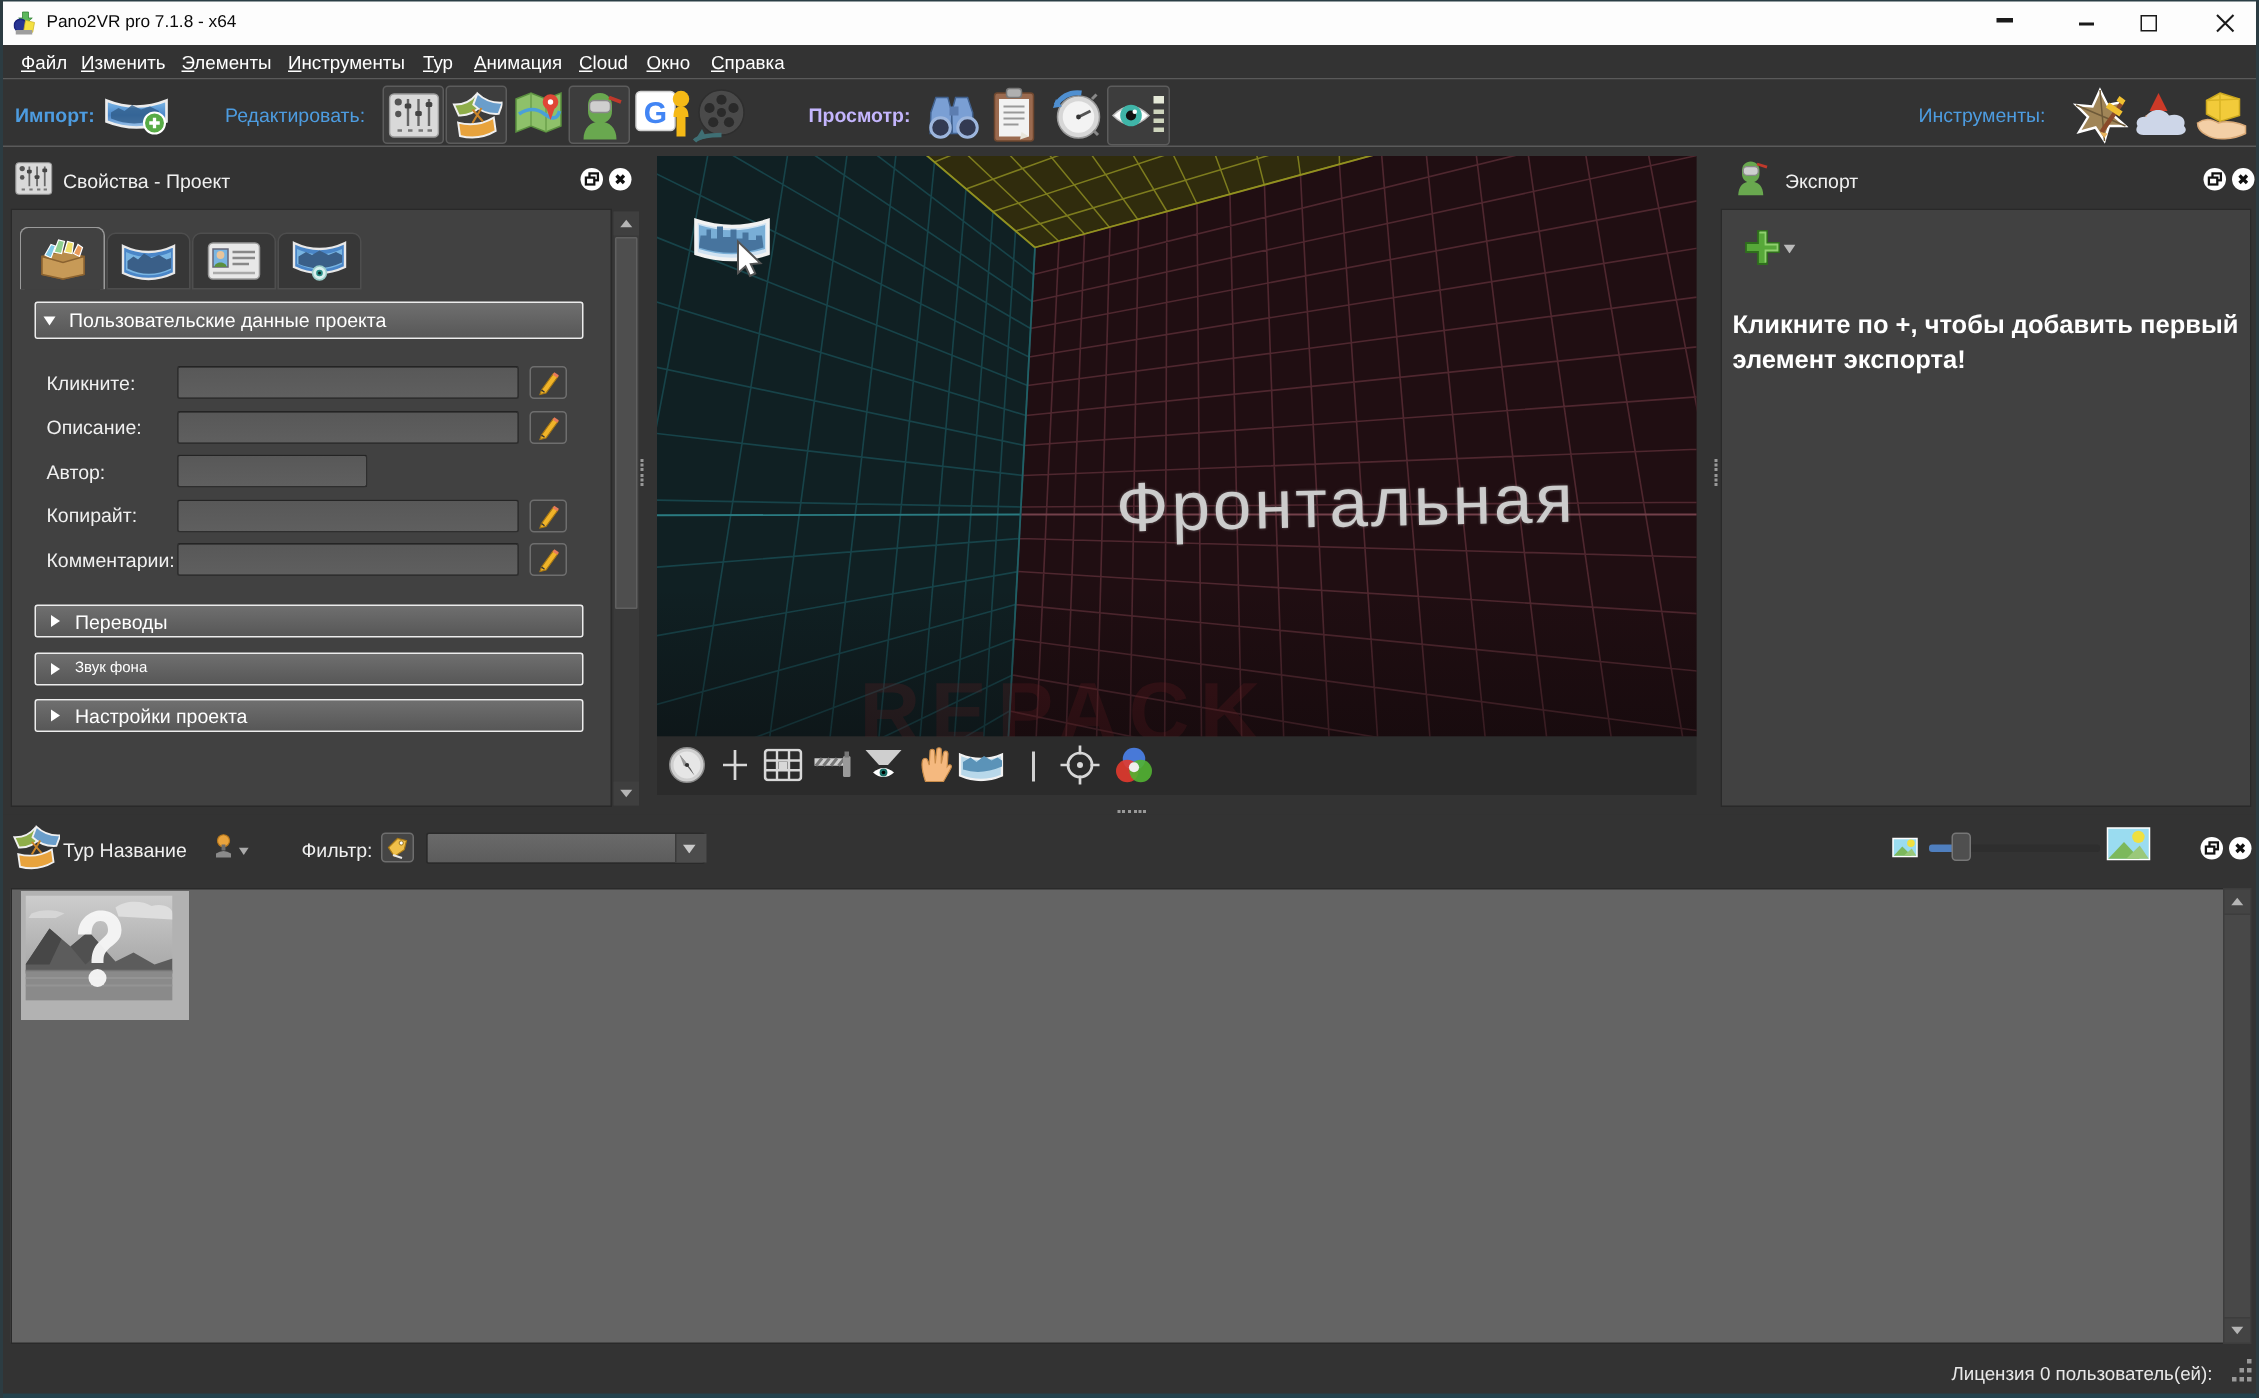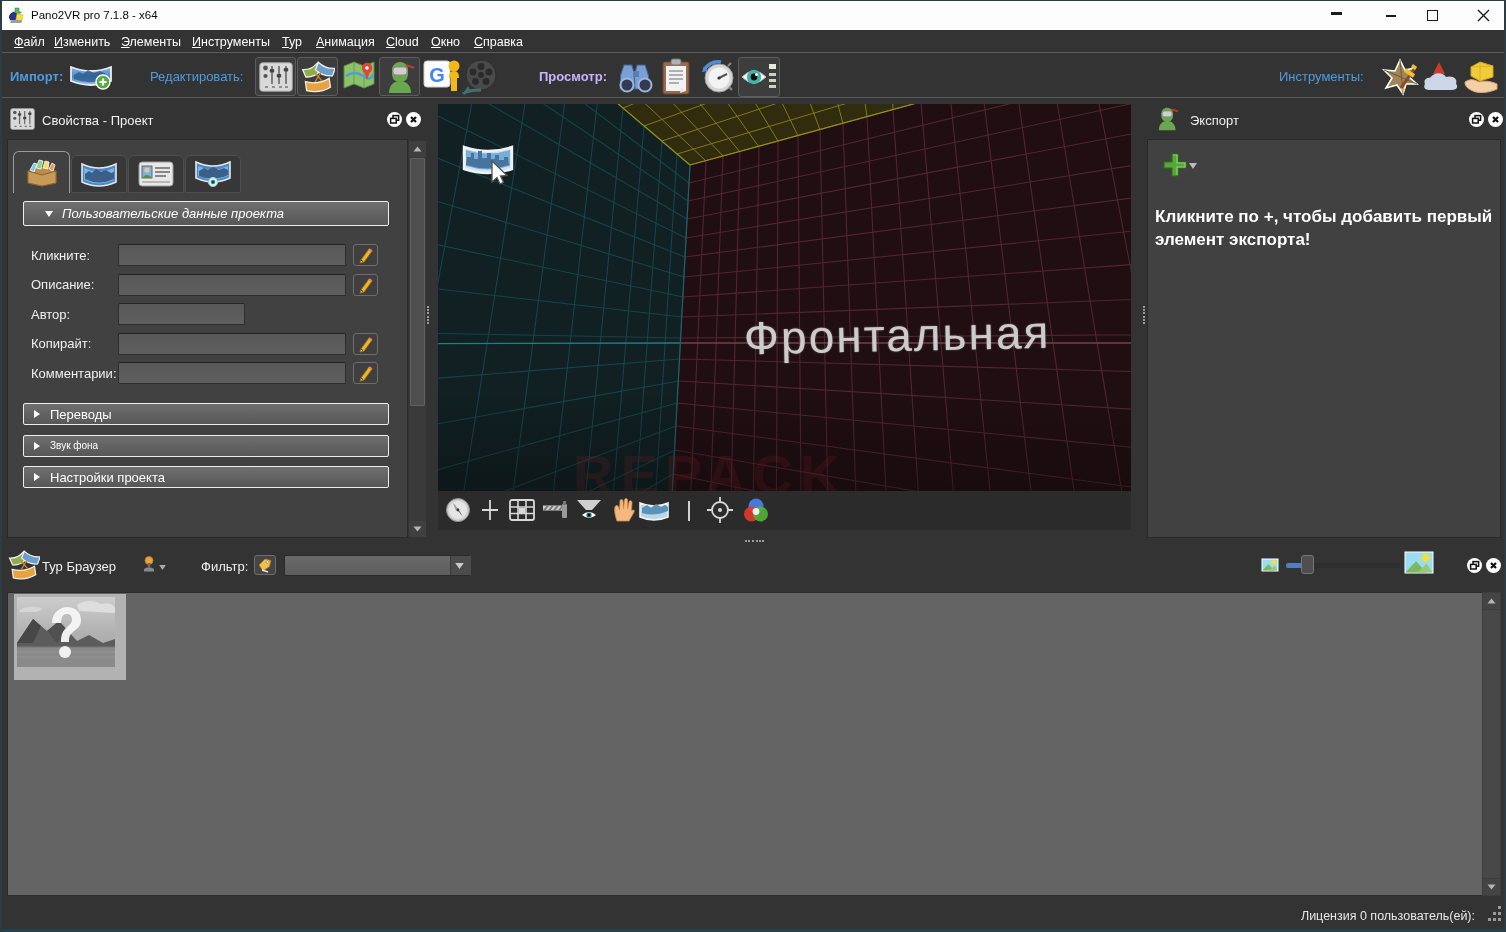--- a/index.html
+++ b/index.html
@@ -204,21 +204,21 @@
 <div class="ab" style="left:185px;top:155px;width:56px;height:38px;background:#373737;border:1px solid #4e4e4e;border-radius:6px 6px 0 0;box-sizing:border-box;display:flex;align-items:center;justify-content:center;">
     <svg width="38" height="28" viewBox="0 0 38 28">
       <path d="M2 2 Q19 10 36 2 L36 18 Q19 26 2 18 Z" fill="#4a86c8" stroke="#e8e8e8" stroke-width="1.6"></path>
       <path d="M4 6 Q19 13 34 6 L34 16 Q19 23 4 16 Z" fill="#79b5e2"></path>
       <path d="M5 11 l5 -3 4 2 5 -3 6 3 5 -2 4 2 v5 Q19 22 5 16 Z" fill="#3a5f88"></path>
       <circle cx="19" cy="22" r="4.6" fill="#d8f0ee" stroke="#9ccfca"></circle>
       <circle cx="19" cy="22" r="2.2" fill="#2a8f86"></circle>
       <circle cx="19" cy="22" r="1" fill="#0a2a28"></circle>
     </svg>
   </div>
-<div class="ab" style="left:23px;top:201px;width:366px;height:25px;background:linear-gradient(#6f6f6f,#575757);border:1px solid #ededed;border-radius:2px;display:flex;align-items:center;padding-left:20px;box-sizing:border-box;color:#fff;font-size:13px;font-style:italic;">
+<div class="ab" style="left:23px;top:201px;width:366px;height:25px;background:linear-gradient(#6f6f6f,#575757);border:1px solid #ededed;border-radius:2px;display:flex;align-items:center;padding-left:4px;box-sizing:border-box;color:#fff;font-size:13px;">
     <svg width="10" height="10" viewBox="0 0 10 10" style="margin:0 8px 0 0">
       <path d="M1 2 L9 2 L5 8 Z" fill="#fff"></path>
     </svg>
     <span>Пользовательские данные проекта</span>
   </div>
 <div class="ab" style="left:31px;top:248px;white-space:nowrap;font-size:13px;color:#f0f0f0">Кликните:</div>
 <div class="ab" style="left:118px;top:244px;width:228px;height:22px;background:linear-gradient(#585858,#5f5f5f);border:1px solid #2e2e2e;border-top-color:#242424;border-radius:2px;box-sizing:border-box;"></div>
 <div class="ab" style="left:353px;top:244px;width:25px;height:22px;background:#3f3f3f;border:1px solid #6e6e6e;border-radius:3px;box-sizing:border-box;display:flex;align-items:center;justify-content:center;">
     <svg width="18" height="18" viewBox="0 0 18 18">
       <path d="M4 14 L12 3 L15 5 L7 16 L3 17 Z" fill="#f0b429" stroke="#a87814" stroke-width="0.8"></path>
@@ -425,21 +425,21 @@
         <path d="M3 5 Q11 9 19 5 L19 13 Q11 17 3 13 Z" fill="#8fae4a" stroke="#f0f0f0" stroke-width="1.3"></path>
       </g>
       <g transform="rotate(20 24 9)">
         <path d="M15 4 Q24 8 33 4 L33 12 Q24 16 15 12 Z" fill="#6a9ecb" stroke="#f0f0f0" stroke-width="1.3"></path>
       </g>
       <g transform="rotate(-8 17 24)">
         <path d="M5 19 Q17 24 29 19 L29 28 Q17 33 5 28 Z" fill="#e8a33d" stroke="#f0f0f0" stroke-width="1.3"></path>
       </g>
       <path d="M14 12 L21 20 M20 11 L14 21" stroke="#c9842a" stroke-width="1.4"></path>
     </svg></div>
-<div class="ab" style="left:42px;top:559px;white-space:nowrap;font-size:13px;color:#f0f0f0">Тур Браузер</div>
+<div class="ab" style="left:42px;top:559px;white-space:nowrap;font-size:13px;color:#f0f0f0">Тур Название</div>
 <div class="ab" style="left:141px;top:556px;width:16px;height:17px;"><svg width="16" height="17" viewBox="0 0 16 17">
       <circle cx="8" cy="4.5" r="4" fill="#e8a33d" stroke="#b8791e" stroke-width="0.8"></circle>
       <rect x="6.7" y="7" width="2.6" height="4" fill="#6b6b6b"></rect>
       <path d="M3 13 q5 -3.4 10 0 l0 2.6 -10 0 Z" fill="#8a8a8a"></path>
     </svg></div>
 <svg class="ab" style="left:159px;top:565px" width="7" height="5" viewBox="0 0 8 6">
     <path d="M0 0 L8 0 L4 6 Z" fill="#aaa"></path>
   </svg>
 <div class="ab" style="left:201px;top:559px;white-space:nowrap;font-size:13px;color:#f0f0f0">Фильтр:</div>
 <div class="ab" style="left:254px;top:555px;width:22px;height:20px;background:#454545;border:1px solid #6e6e6e;border-radius:3px;box-sizing:border-box;display:flex;align-items:center;justify-content:center">

